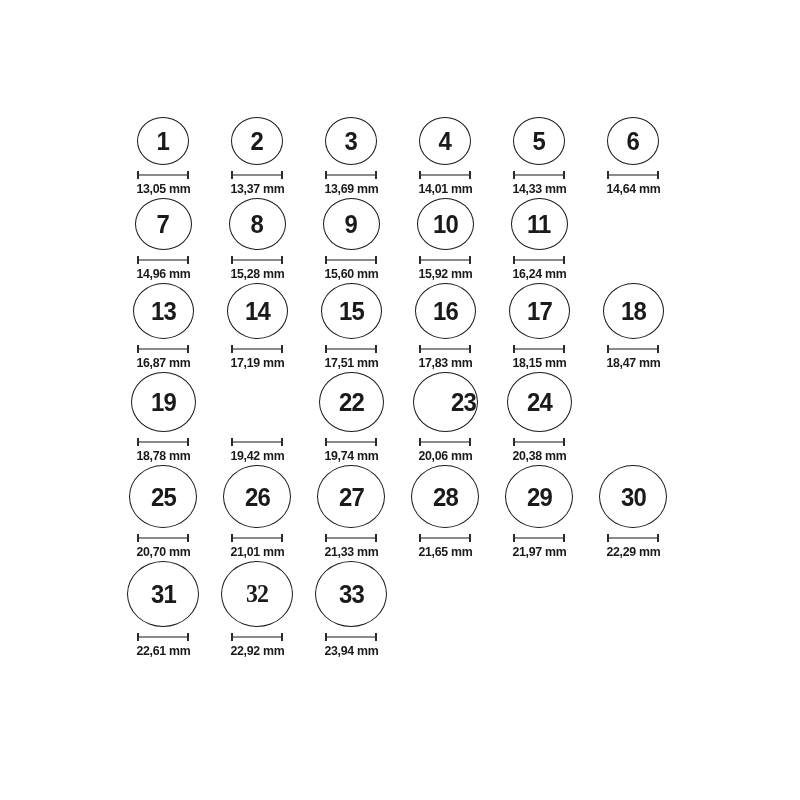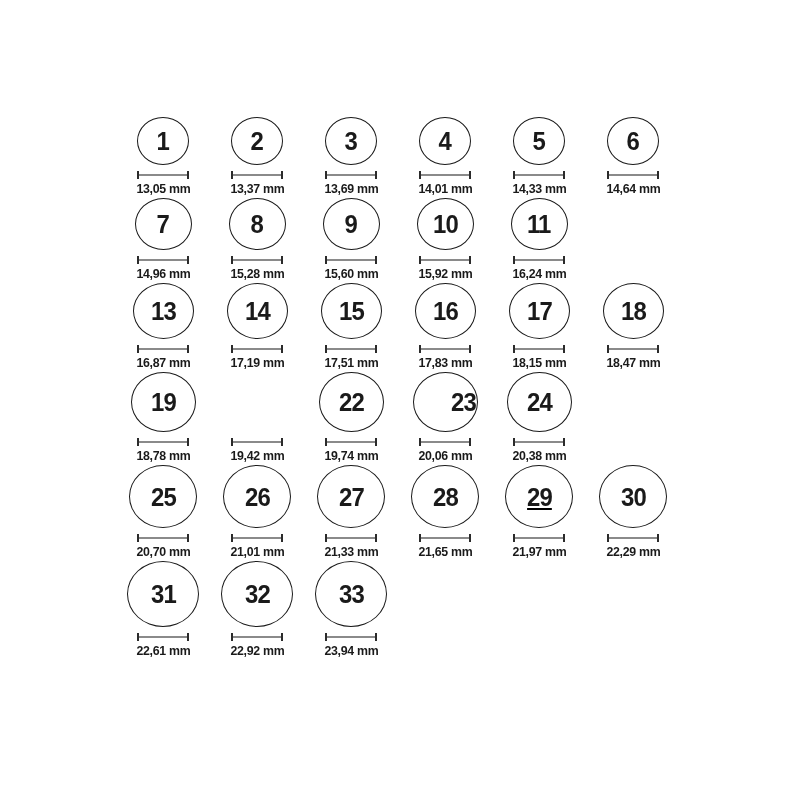--- a/index.html
+++ b/index.html
@@ -296,21 +296,21 @@
 
   <div class="cell">
     <div class="circle" style="width: 68px; height: 63px;">
       <span class="num">28</span>
     </div>
     <div class="mline"></div>
     <div class="label">21,65 mm</div>
   </div>
 
   <div class="cell">
-    <div class="circle" style="width: 68px; height: 63px; text-decoration: underline;">
+    <div class="circle" style="width: 68px; height: 63px;">
       <span class="num">29</span>
     </div>
     <div class="mline"></div>
     <div class="label">21,97 mm</div>
   </div>
 
   <div class="cell">
     <div class="circle" style="width: 68px; height: 63px;">
       <span class="num">30</span>
     </div>
@@ -321,21 +321,21 @@
       <div class="row">
   <div class="cell">
     <div class="circle" style="width: 72px; height: 66px;">
       <span class="num">31</span>
     </div>
     <div class="mline"></div>
     <div class="label">22,61 mm</div>
   </div>
 
   <div class="cell">
-    <div class="circle" style="width: 72px; height: 66px;">
+    <div class="circle" style="width: 72px; height: 66px; font-family: Liberation Serif, serif;">
       <span class="num">32</span>
     </div>
     <div class="mline"></div>
     <div class="label">22,92 mm</div>
   </div>
 
   <div class="cell">
     <div class="circle" style="width: 72px; height: 66px;">
       <span class="num">33</span>
     </div>

